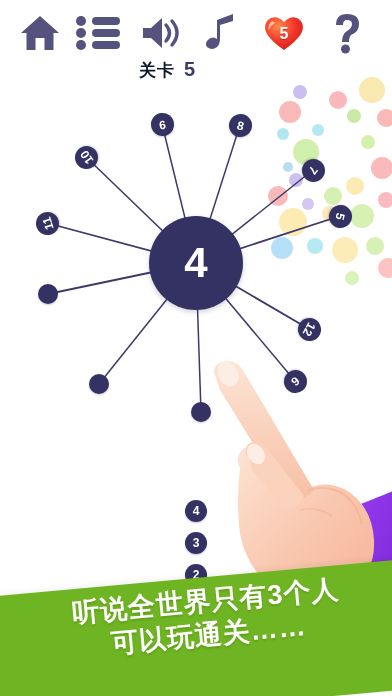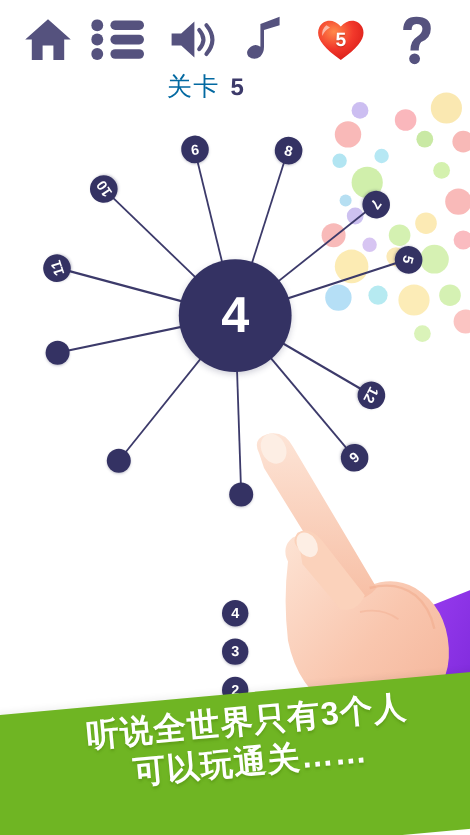--- a/index.html
+++ b/index.html
@@ -12,21 +12,21 @@
     position:relative;
   }
   #stage{position:absolute;inset:0;width:392px;height:696px;overflow:hidden;background:#fff;}
 
   
   .toolbar{position:absolute;left:0;top:0;width:392px;height:92px;z-index:40;}
   .tb-icon{position:absolute;color:#55527e;line-height:1;}
   .icon-svg{display:block;}
 
   .level-wrap{position:absolute;left:139px;top:58px;display:flex;align-items:baseline;gap:9px;z-index:41;}
-  .level-label{font-size:21px;font-weight:normal;color:#0369a1;letter-spacing:1px;}
+  .level-label{font-size:17px;font-weight:bold;color:#0f172a;letter-spacing:1px;}
   .level-value{font-size:20px;font-weight:bold;color:#3c3a6a;}
 
   .heart-badge{position:absolute;left:263px;top:14px;width:42px;height:38px;}
   .heart-num{
     position:absolute;left:0;top:0;width:42px;height:38px;
     display:flex;align-items:center;justify-content:center;
     font-size:16px;font-weight:bold;color:#fff;
     text-shadow:0 1px 1px rgba(150,20,10,.55);
     padding-top:2px;box-sizing:border-box;
   }

